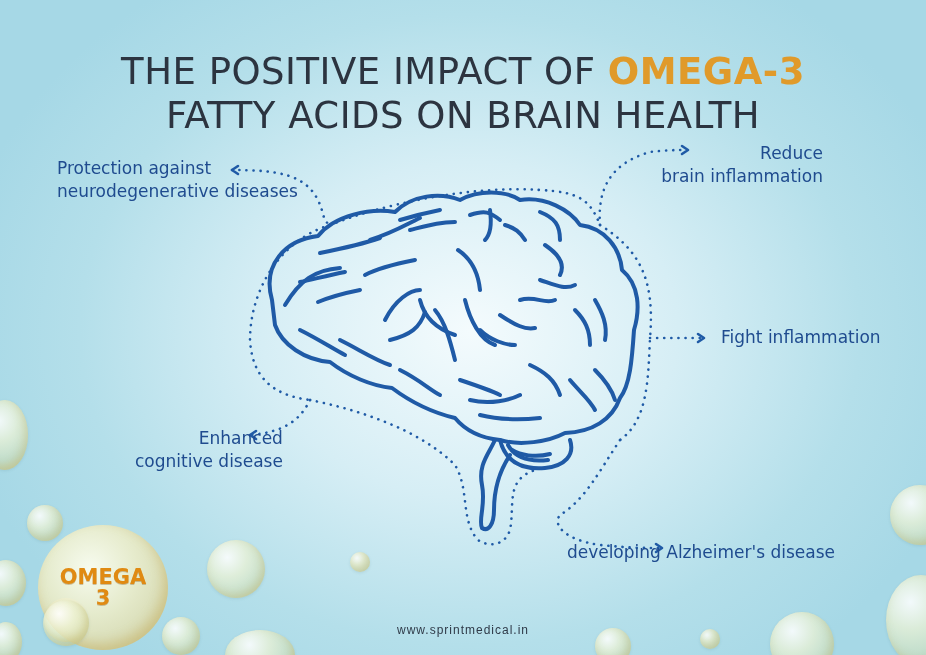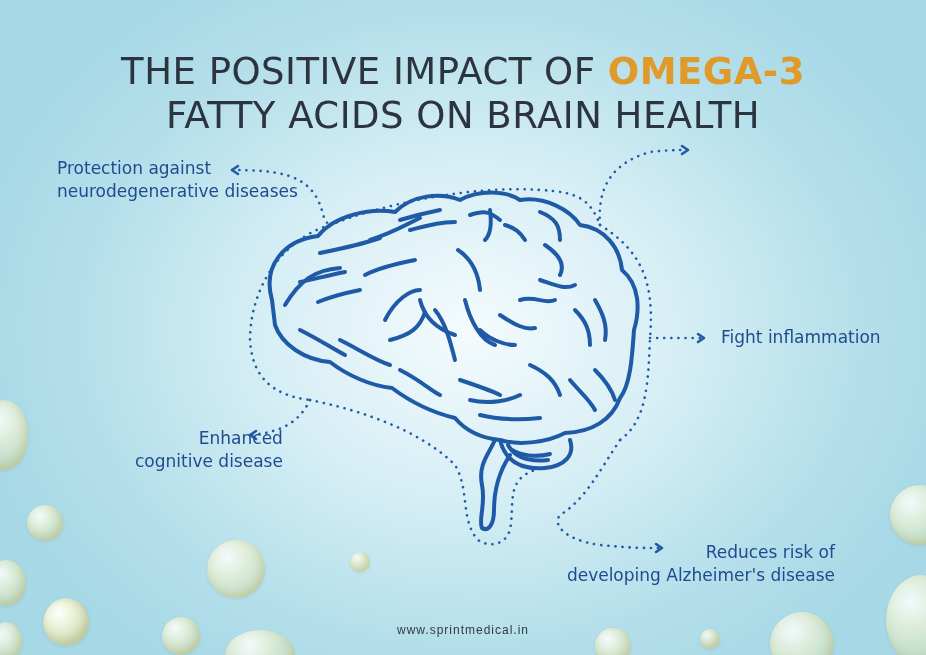--- a/index.html
+++ b/index.html
@@ -130,44 +130,51 @@
 
       <path d="M495 440 C488 455, 478 465, 482 485 C486 505, 478 520, 482 528 C488 532, 494 525, 494 510 C494 490, 500 470, 510 455"></path>
     </g>
   </svg>
 
   <div class="label" style="left:26px; top:157px;margin-left:31px;">
     <div>Protection against</div>
     <div>neurodegenerative diseases</div>
   </div>
 
+  <div class="label right" style="left:660px; top:142px; width:163px;">
+    <div>Reduce</div>
+    <div>brain inflammation</div>
+  </div>
 
   <div class="label" style="left:721px; top:326px;">Fight inflammation</div>
 
   <div class="label" style="left:135px; top:427px;text-align:right;">
     <div>Enhanced</div>
     <div>cognitive disease</div>
   </div>
 
   <div class="label right" style="left:560px; top:541px; width:275px;">
-    <div>Reduces risk of</div>
     <div>developing Alzheimer's disease</div>
   </div>
 
   <div class="bubble" style="left:-18px; top:400px; width:46px; height:70px;"></div>
   <div class="bubble" style="left:27px; top:505px; width:36px; height:36px;"></div>
   <div class="bubble" style="left:-14px; top:560px; width:40px; height:46px;"></div>
   <div class="bubble" style="left:-10px; top:622px; width:32px; height:40px;"></div>
   <div class="bubble" style="left:44px; top:598px; width:44px; height:44px;"></div>
   <div class="bubble" style="left:162px; top:617px; width:38px; height:38px;"></div>
   <div class="bubble" style="left:207px; top:540px; width:58px; height:58px;"></div>
   <div class="bubble" style="left:225px; top:630px; width:70px; height:50px;"></div>
   <div class="bubble" style="left:350px; top:552px; width:20px; height:20px;"></div>
   <div class="bubble" style="left:595px; top:628px; width:36px; height:36px;"></div>
   <div class="bubble" style="left:700px; top:629px; width:20px; height:20px;"></div>
   <div class="bubble" style="left:770px; top:612px; width:64px; height:64px;"></div>
   <div class="bubble" style="left:890px; top:485px; width:60px; height:60px;"></div>
   <div class="bubble" style="left:886px; top:575px; width:70px; height:90px;"></div>
 
+  <div class="omega-badge">
+    <span>OMEGA</span>
+    <span>3</span>
+  </div>
   <div class="bubble" style="left:43px; top:600px; width:46px; height:46px;"></div>
 
   <div class="footer">www.sprintmedical.in</div>
 </div>
 
 </body></html>

